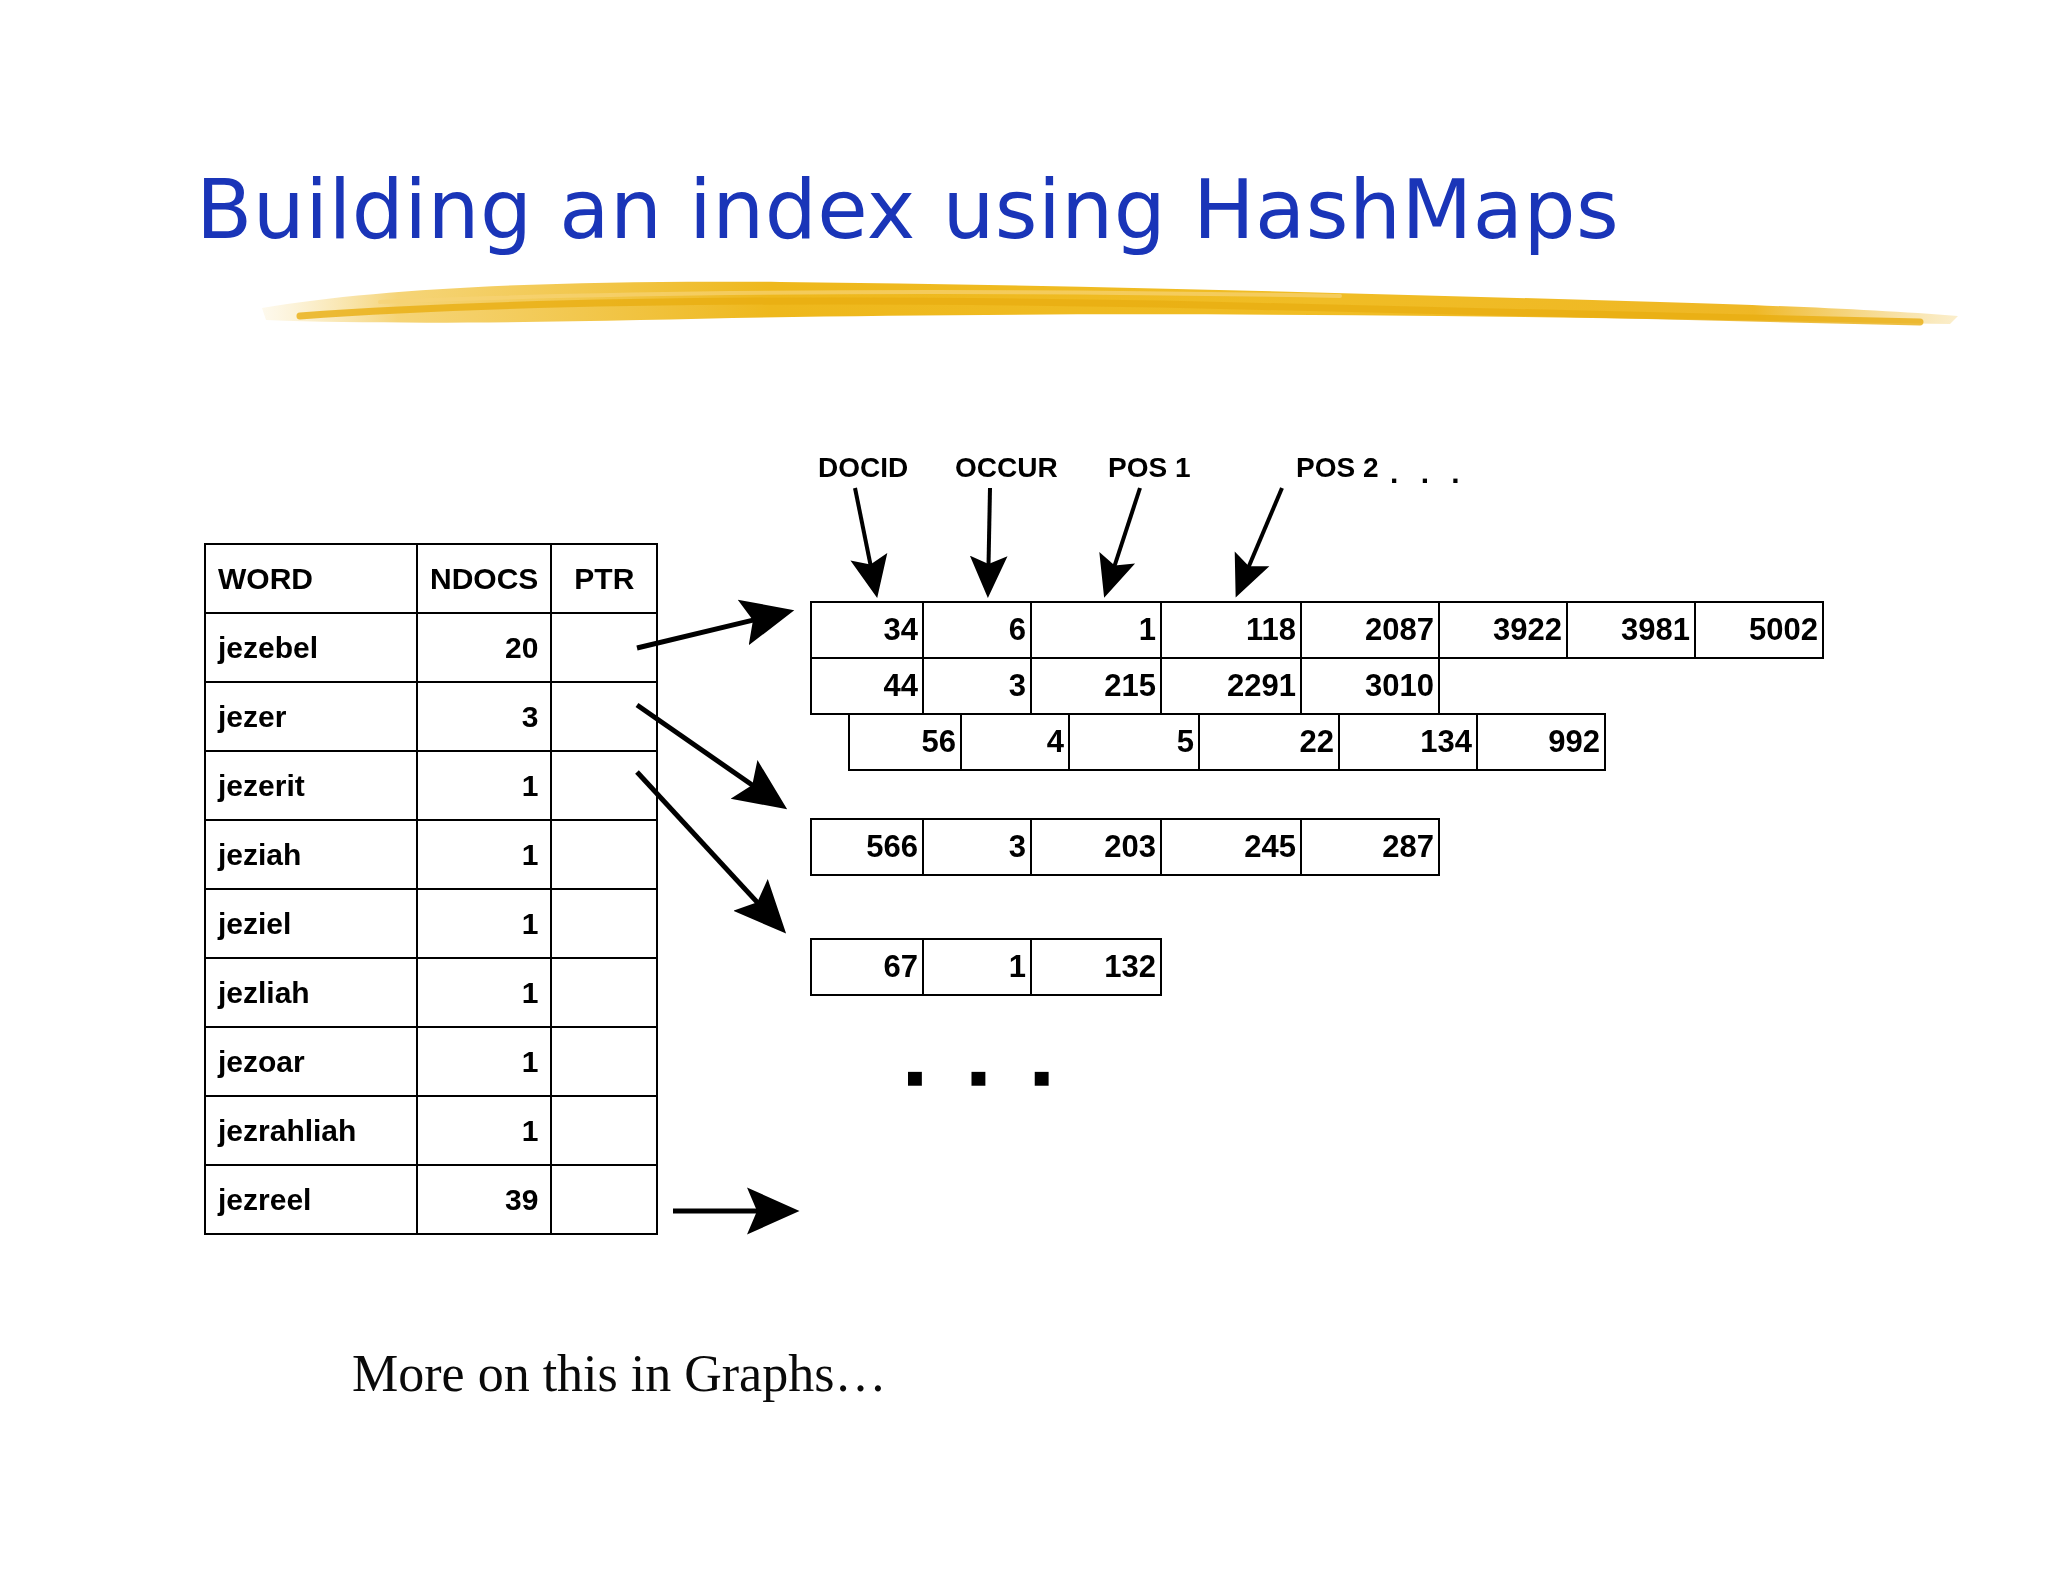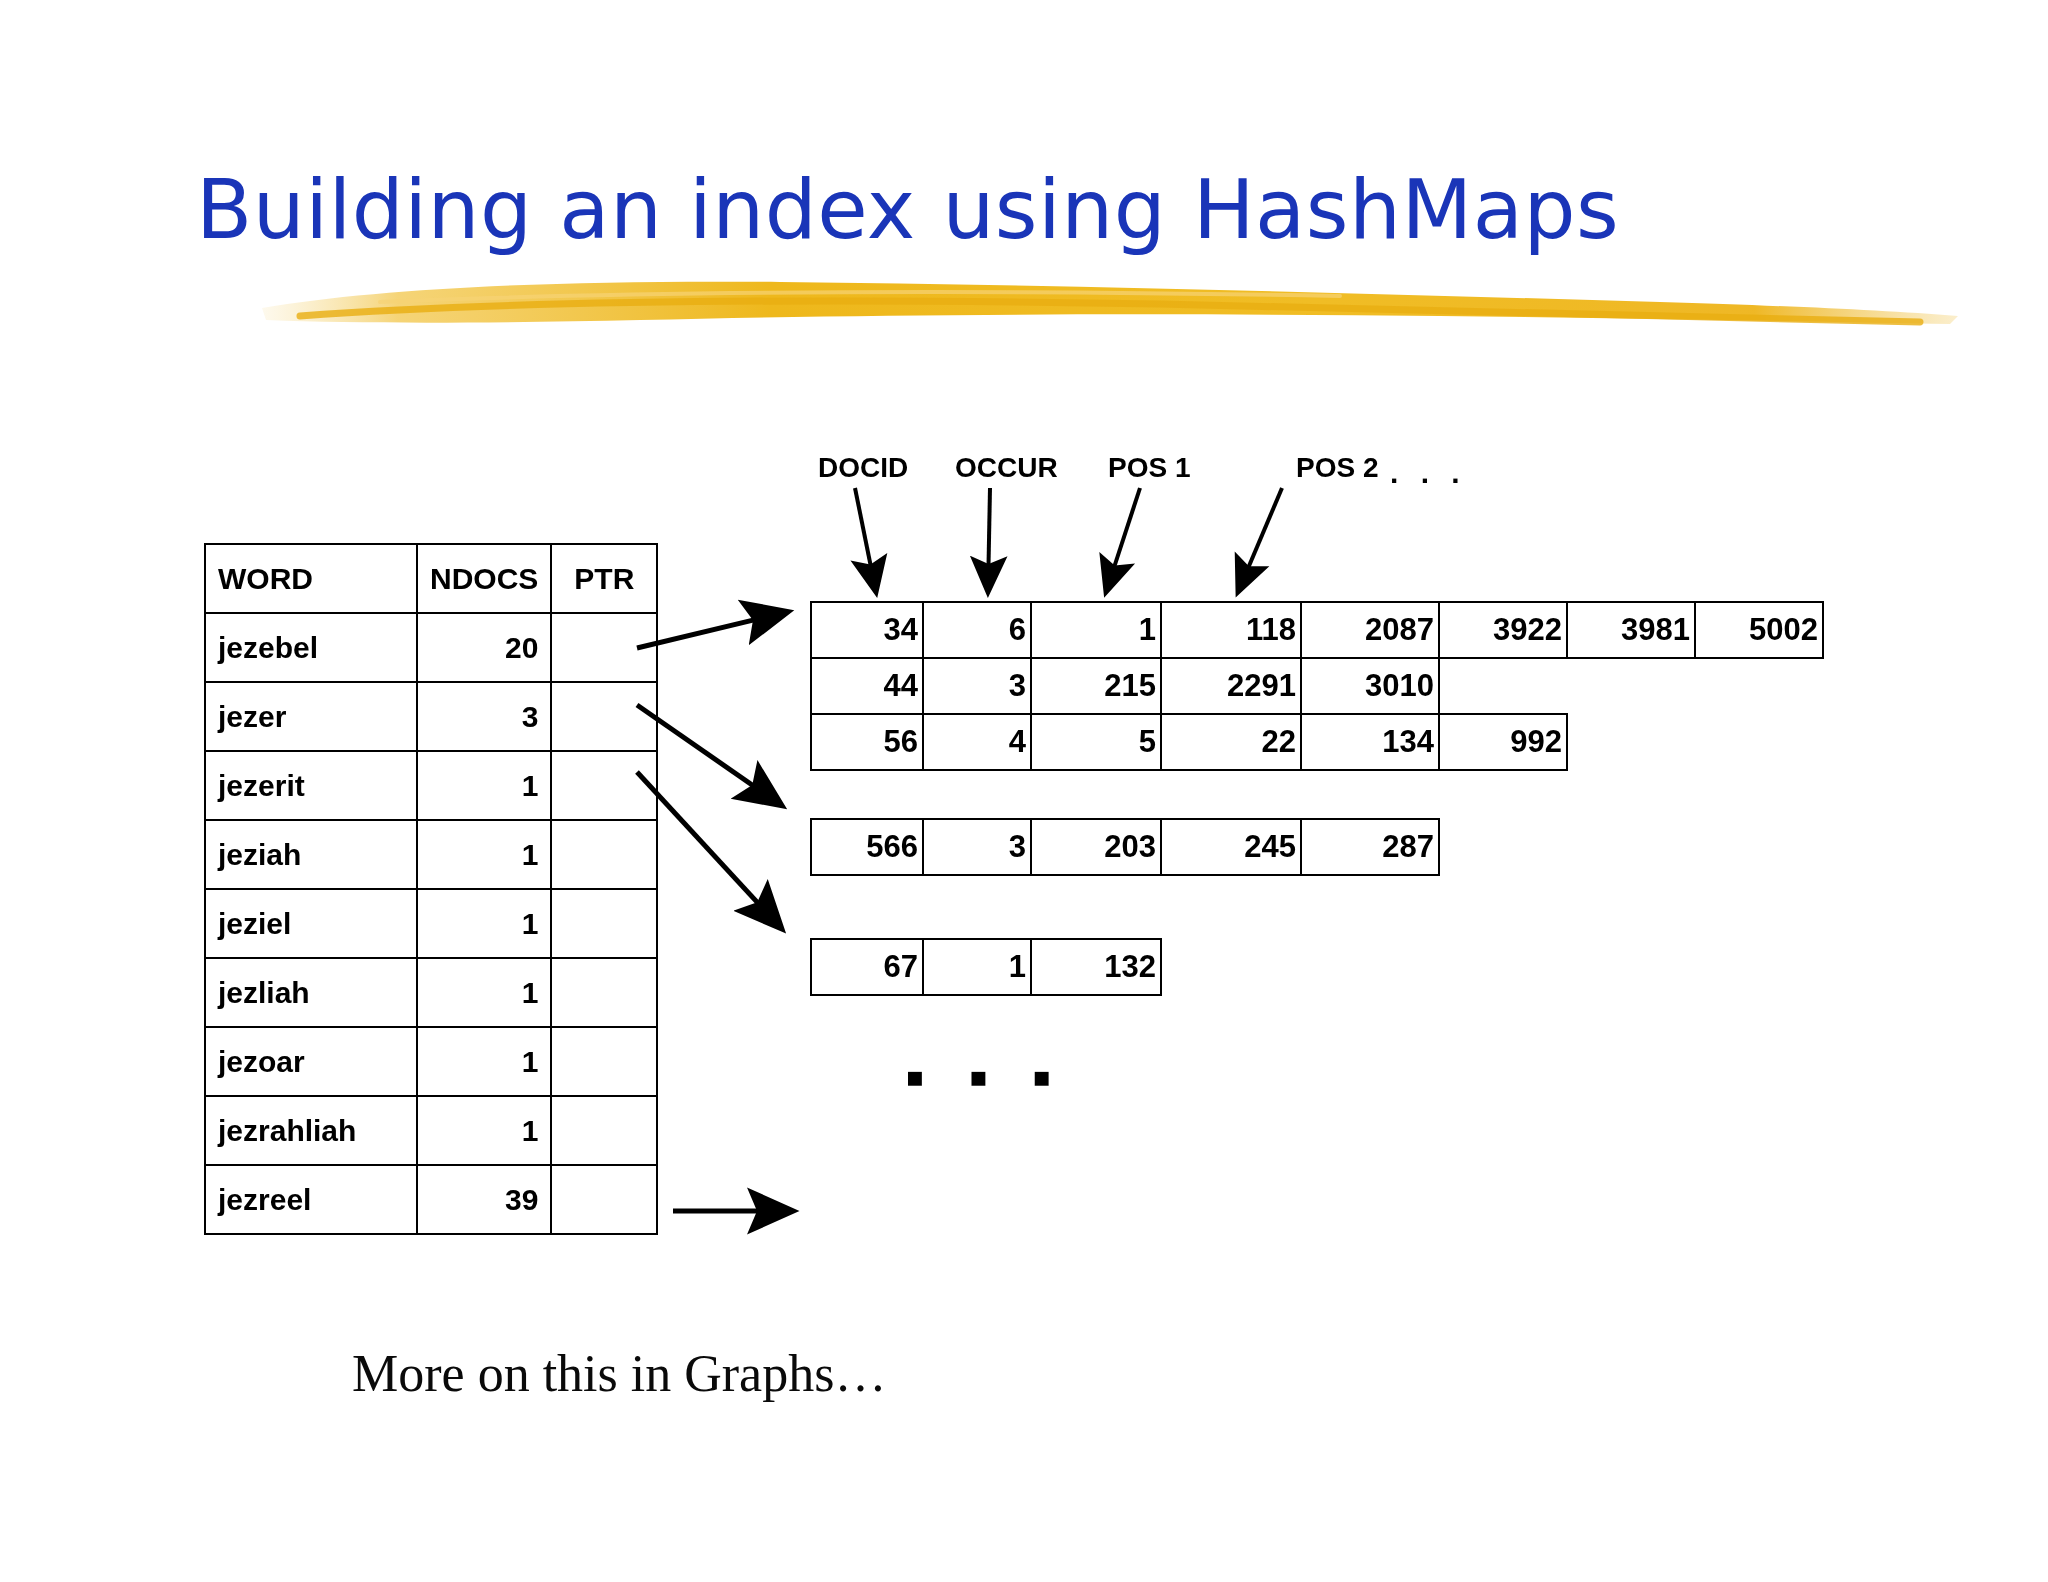--- a/index.html
+++ b/index.html
@@ -248,21 +248,21 @@
         <tr>
       <td class="c-docid">44</td>
       <td class="c-occur">3</td>
       <td class="c-p1">215</td>
       <td class="c-p2">2291</td>
       <td class="c-p3">3010</td>
     </tr>
   </tbody>
     </table>
 
-  <table class="plist" style="left:810px; top:713px;">
+  <table class="plist" style="left:848px; top:713px;">
     <tbody>
         <tr>
       <td class="c-docid">56</td>
       <td class="c-occur">4</td>
       <td class="c-p1">5</td>
       <td class="c-p2">22</td>
       <td class="c-p3">134</td>
       <td class="c-extra">992</td>
     </tr>
   </tbody>

